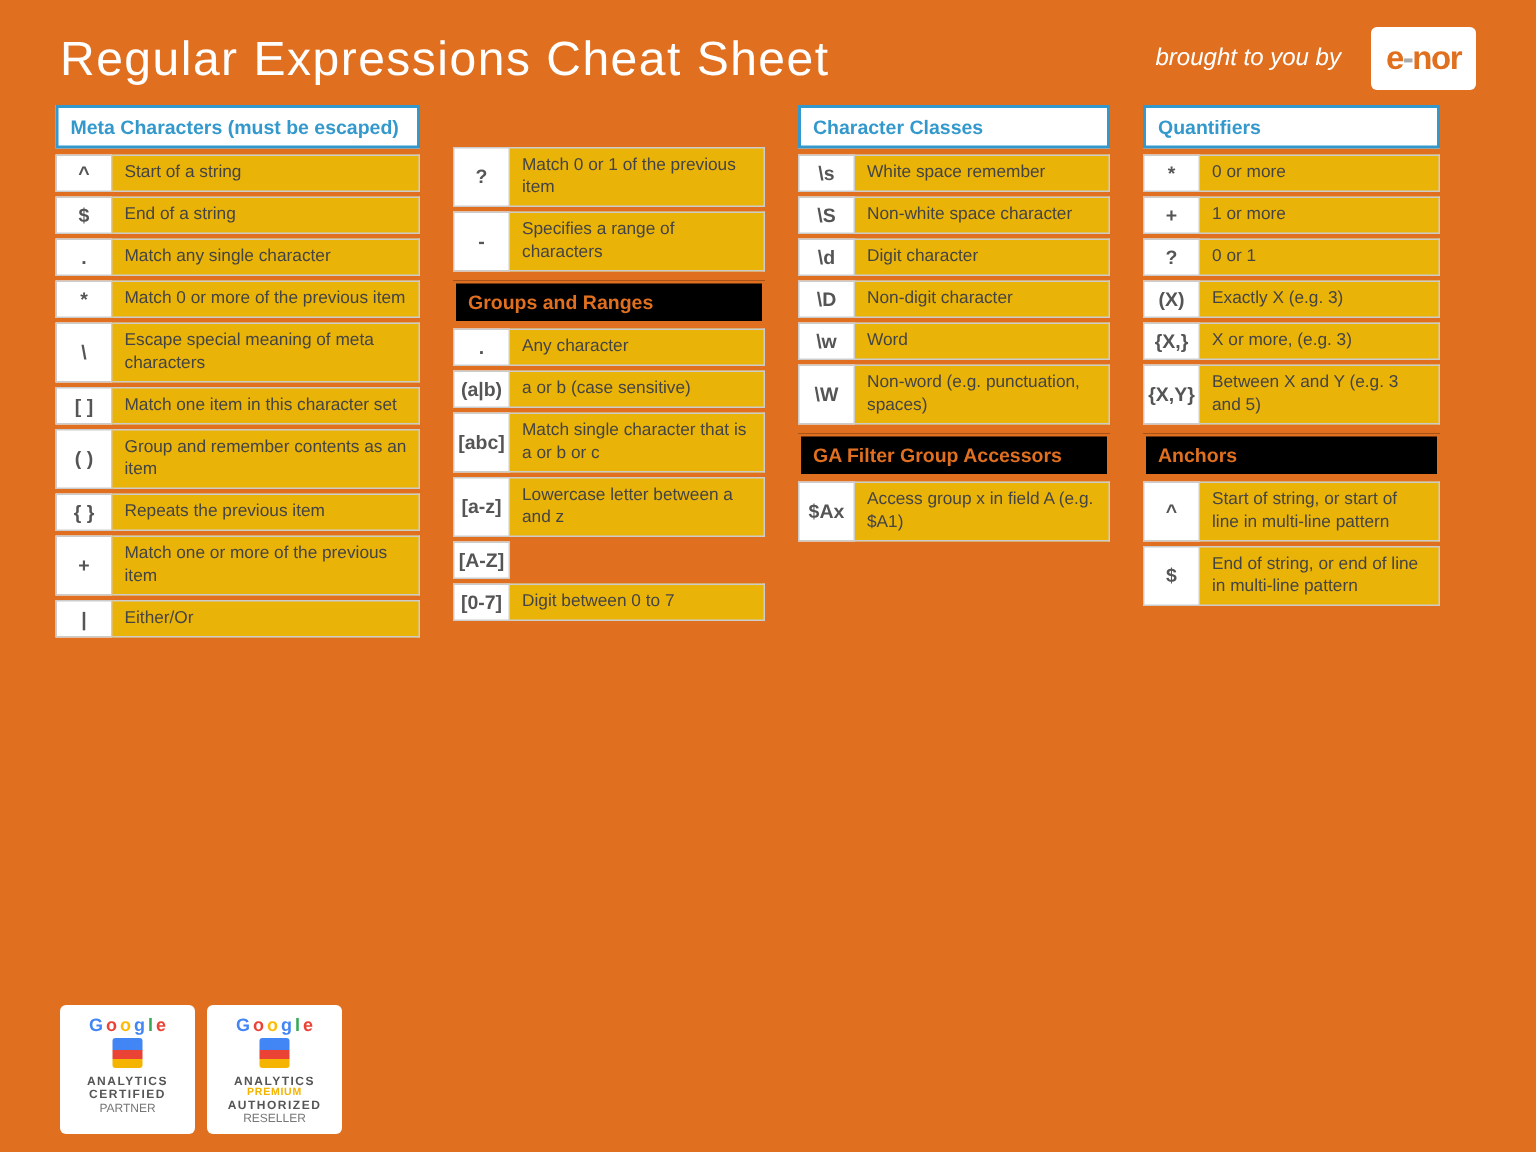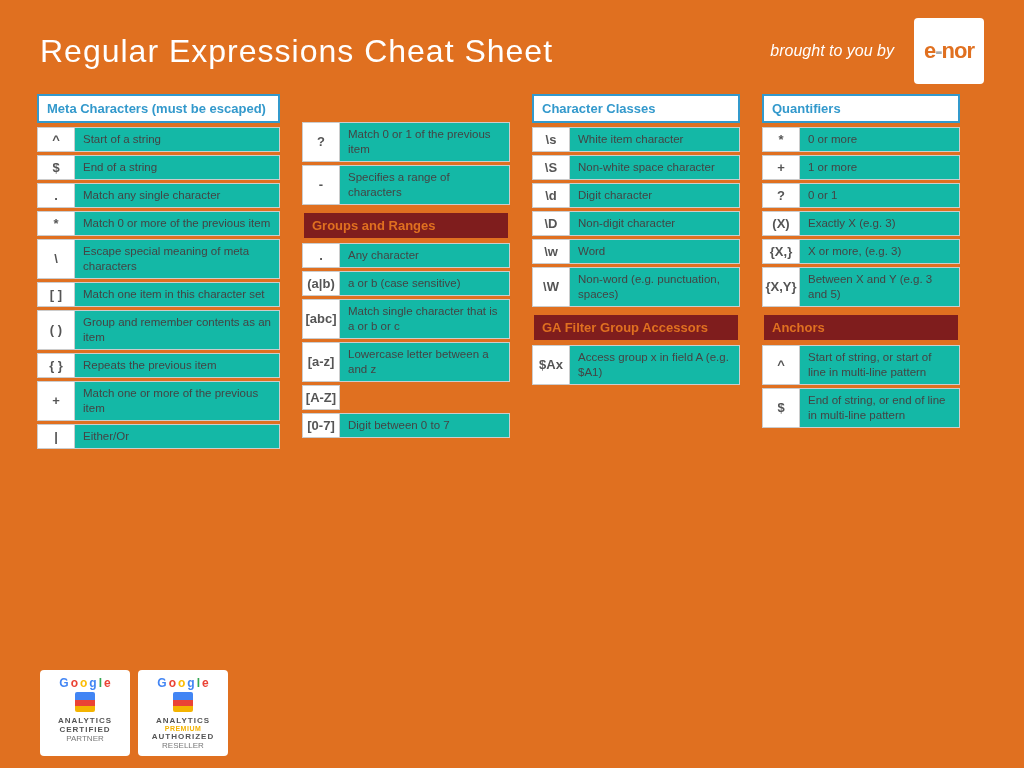--- a/index.html
+++ b/index.html
@@ -28,21 +28,21 @@
       align-items: center;
       gap: 20px;
     }
     .header-brand-text {
       color: white;
       font-style: italic;
       font-size: 16px;
     }
     .header-logo {
       background: white;
-      padding: 20px 10px;
+      padding: 8px 10px;
       border-radius: 4px;
       font-size: 22px;
       font-weight: bold;
       color: #E07020;
       letter-spacing: -1px;
     }
 
     .main-content {
       display: flex;
       padding: 0 25px;
@@ -75,33 +75,33 @@
       min-width: 38px;
       display: flex;
       align-items: center;
       justify-content: center;
       font-size: 13px;
       font-weight: bold;
       color: #555;
       padding: 4px 2px;
     }
     .item-desc {
-      background: #14b8a6;
+      background: #eab308;
       border: 1px solid #ccc;
       border-left: none;
       flex: 1;
       padding: 4px 8px;
       font-size: 11.5px;
       color: #444;
       display: flex;
       align-items: center;
       line-height: 1.3;
     }
     .subsection-title {
-      background: #7f1d1d;
+      background: #000000;
       border: 2px solid #E07020;
       color: #E07020;
       font-weight: bold;
       font-size: 13px;
       padding: 5px 8px;
       margin-bottom: 3px;
       margin-top: 3px;
     }
     .footer {
       position: absolute;
@@ -250,21 +250,21 @@
       <div class="item-symbol">[0-7]</div>
       <div class="item-desc">Digit between 0 to 7</div>
     </div>
   </div>
 
   <div class="column col-mid-right">
     <div class="section-header">Character Classes</div>
 
     <div class="item-row">
       <div class="item-symbol">\s</div>
-      <div class="item-desc">White item character</div>
+      <div class="item-desc">White space remember</div>
     </div>
     <div class="item-row">
       <div class="item-symbol">\S</div>
       <div class="item-desc">Non-white space character</div>
     </div>
     <div class="item-row">
       <div class="item-symbol">\d</div>
       <div class="item-desc">Digit character</div>
     </div>
     <div class="item-row">

